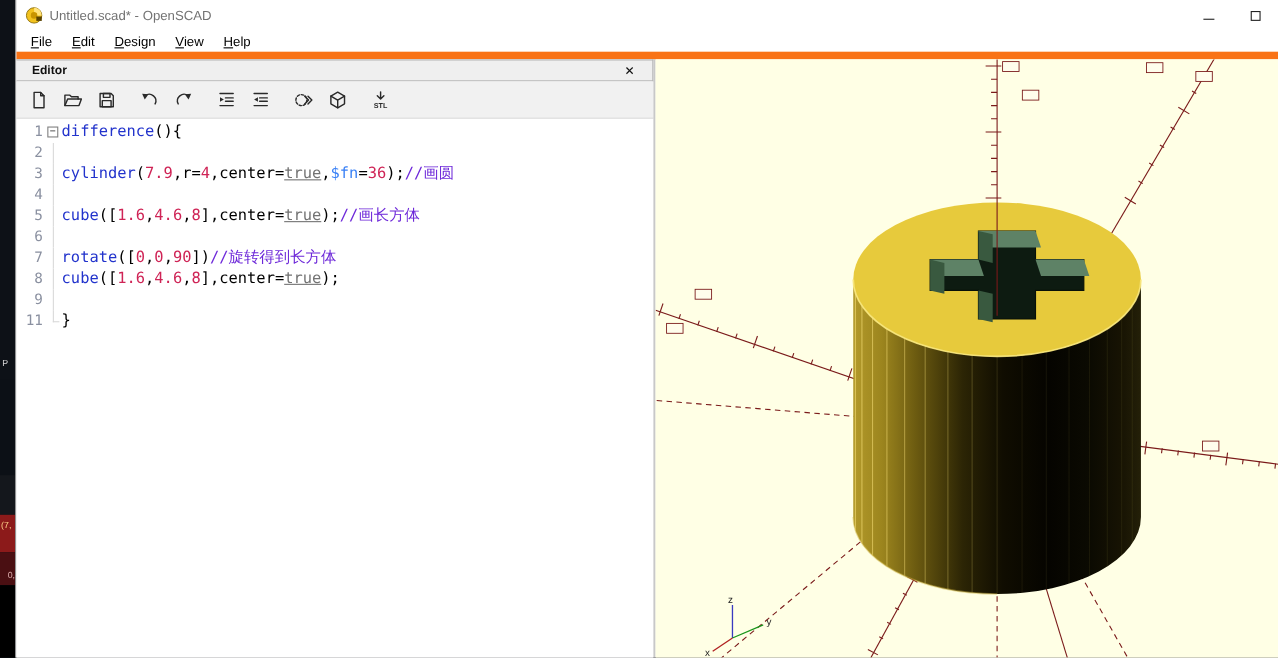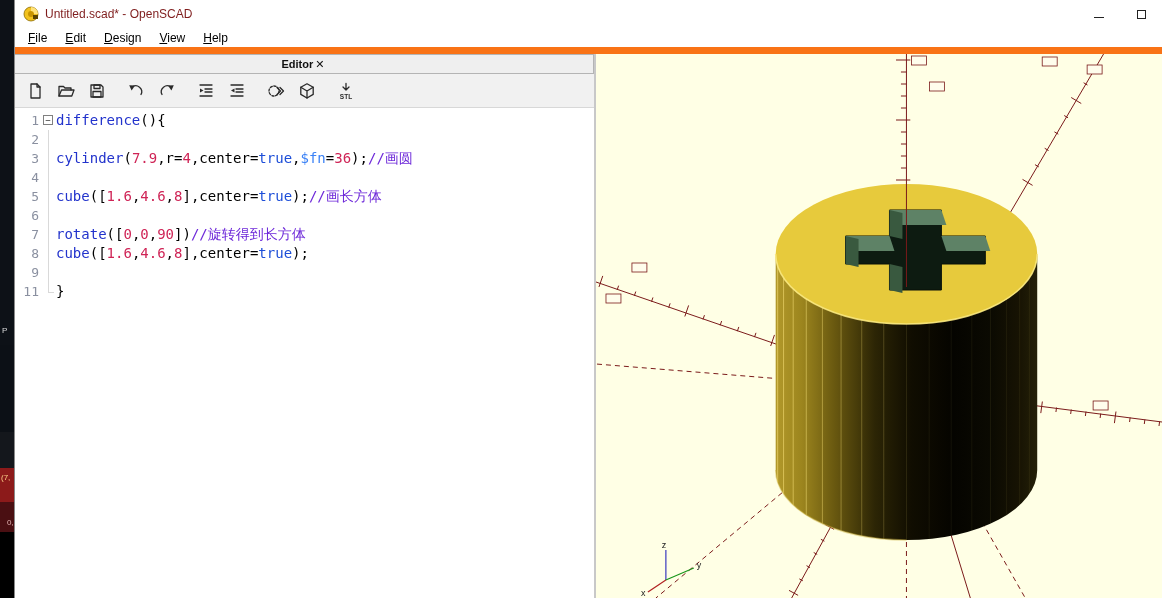--- a/index.html
+++ b/index.html
@@ -15,54 +15,54 @@
   .bgb3{top:432px;height:36px;background:#14171c;}
   .bgb4{top:468px;height:34px;background:#8c1a1a;color:#ffd28a;}
   .bgb5{top:502px;height:30px;background:#4a0f12;color:#e0b0b0;}
   .bgb6{top:532px;height:66px;background:#000;}
 
   
   .window{position:absolute;left:14px;top:0;width:1148px;height:598px;background:#fff;display:flex;flex-direction:column;border-left:1px solid #8a8a8a;}
 
   .titlebar{height:28px;display:flex;align-items:center;background:#fff;padding-left:8px;flex:0 0 auto;}
   .app-icon{width:16px;height:16px;margin-right:6px;flex:0 0 auto;}
-  .title-text{font-size:12px;color:#7f1d1d;flex:1 1 auto;}
+  .title-text{font-size:12px;color:#737373;flex:1 1 auto;}
   .win-btns{display:flex;height:28px;flex:0 0 auto;}
   .win-btn{width:42px;height:28px;display:flex;align-items:center;justify-content:center;font-size:12px;color:#222;cursor:default;}
   .win-btn.minimize span{display:block;width:10px;border-top:1px solid #222;margin-top:6px;}
   .win-btn.maximize span{display:block;width:9px;height:9px;border:1px solid #222;}
 
   .menubar{height:26px;display:flex;align-items:center;background:#fff;border-bottom:7px solid #f97316;padding-left:4px;flex:0 0 auto;}
   .menu-item{font-size:12px;color:#000;padding:4px 9px;}
   .menu-item u{text-decoration:underline;}
 
   .main{flex:1 1 auto;display:flex;min-height:0;}
 
   .editor-dock{width:579px;flex:0 0 auto;display:flex;flex-direction:column;background:#fff;min-height:0;}
-  .dock-header{height:20px;background:#efefef;border:1px solid #b4b4b4;border-left:none;display:flex;align-items:center;justify-content:center;padding:0 14px;flex:0 0 auto;}
+  .dock-header{height:20px;background:#efefef;border:1px solid #b4b4b4;border-left:none;display:flex;align-items:center;justify-content:space-between;padding:0 14px;flex:0 0 auto;}
   .dock-title{font-size:11px;font-weight:bold;color:#111;}
   .dock-close{font-size:11px;color:#111;cursor:default;padding:0 2px;}
   .toolbar{height:34px;background:#f1f1f1;border-bottom:1px solid #d8d8d8;display:flex;align-items:center;padding-left:8px;gap:7px;flex:0 0 auto;}
   .tbtn{width:24px;height:24px;display:flex;align-items:center;justify-content:center;border-radius:2px;}
   .tbtn.gsep{margin-left:8px;}
   .ticon{width:18px;height:18px;fill:none;stroke:#2a2a2a;stroke-width:1.3;stroke-linecap:round;stroke-linejoin:round;}
   .ticon polygon{fill:#2a2a2a;stroke:none;}
   .ticon text{fill:#2a2a2a;stroke:none;}
 
   .code-area{flex:1 1 auto;background:#fff;overflow:hidden;padding-top:3px;font-family:"DejaVu Sans Mono","Liberation Mono",monospace;font-size:14px;}
   .code-line{display:flex;height:19px;line-height:19px;white-space:pre;}
   .ln{width:26px;text-align:right;color:#8a90a0;font-size:13px;flex:0 0 auto;padding-right:2px;}
   .fold-col{width:15px;flex:0 0 auto;position:relative;}
   .fold-col.line::before{content:"";position:absolute;left:7px;top:0;bottom:0;border-left:1px solid #d9d9d9;}
   .fold-col.end::before{content:"";position:absolute;left:7px;top:0;height:10px;width:5px;border-left:1px solid #d9d9d9;border-bottom:1px solid #d9d9d9;}
   .fold-box{position:absolute;left:2px;top:4px;width:10px;height:10px;border:1px solid #808080;background:#fff;font-size:9px;line-height:8px;text-align:center;color:#333;}
   .code-text{color:#000;text-align:center;}
   .tk-kw{color:#2233cc;}
   .tk-num{color:#cf2456;}
-  .tk-bool{color:#1d4ed8;}
+  .tk-bool{color:#737373;text-decoration:underline;}
   .tk-var{color:#3b82f6;}
   .tk-cm{color:#6d28d9;}
   .tk-pl{color:#000;}
 
   .splitter{width:2px;background:#c8c8c8;flex:0 0 auto;}
 
   .viewport{flex:1 1 auto;min-width:0;position:relative;background:#FFFFE5;}
   .viewport svg{display:block;width:100%;height:100%;}
 </style>
 </head>

